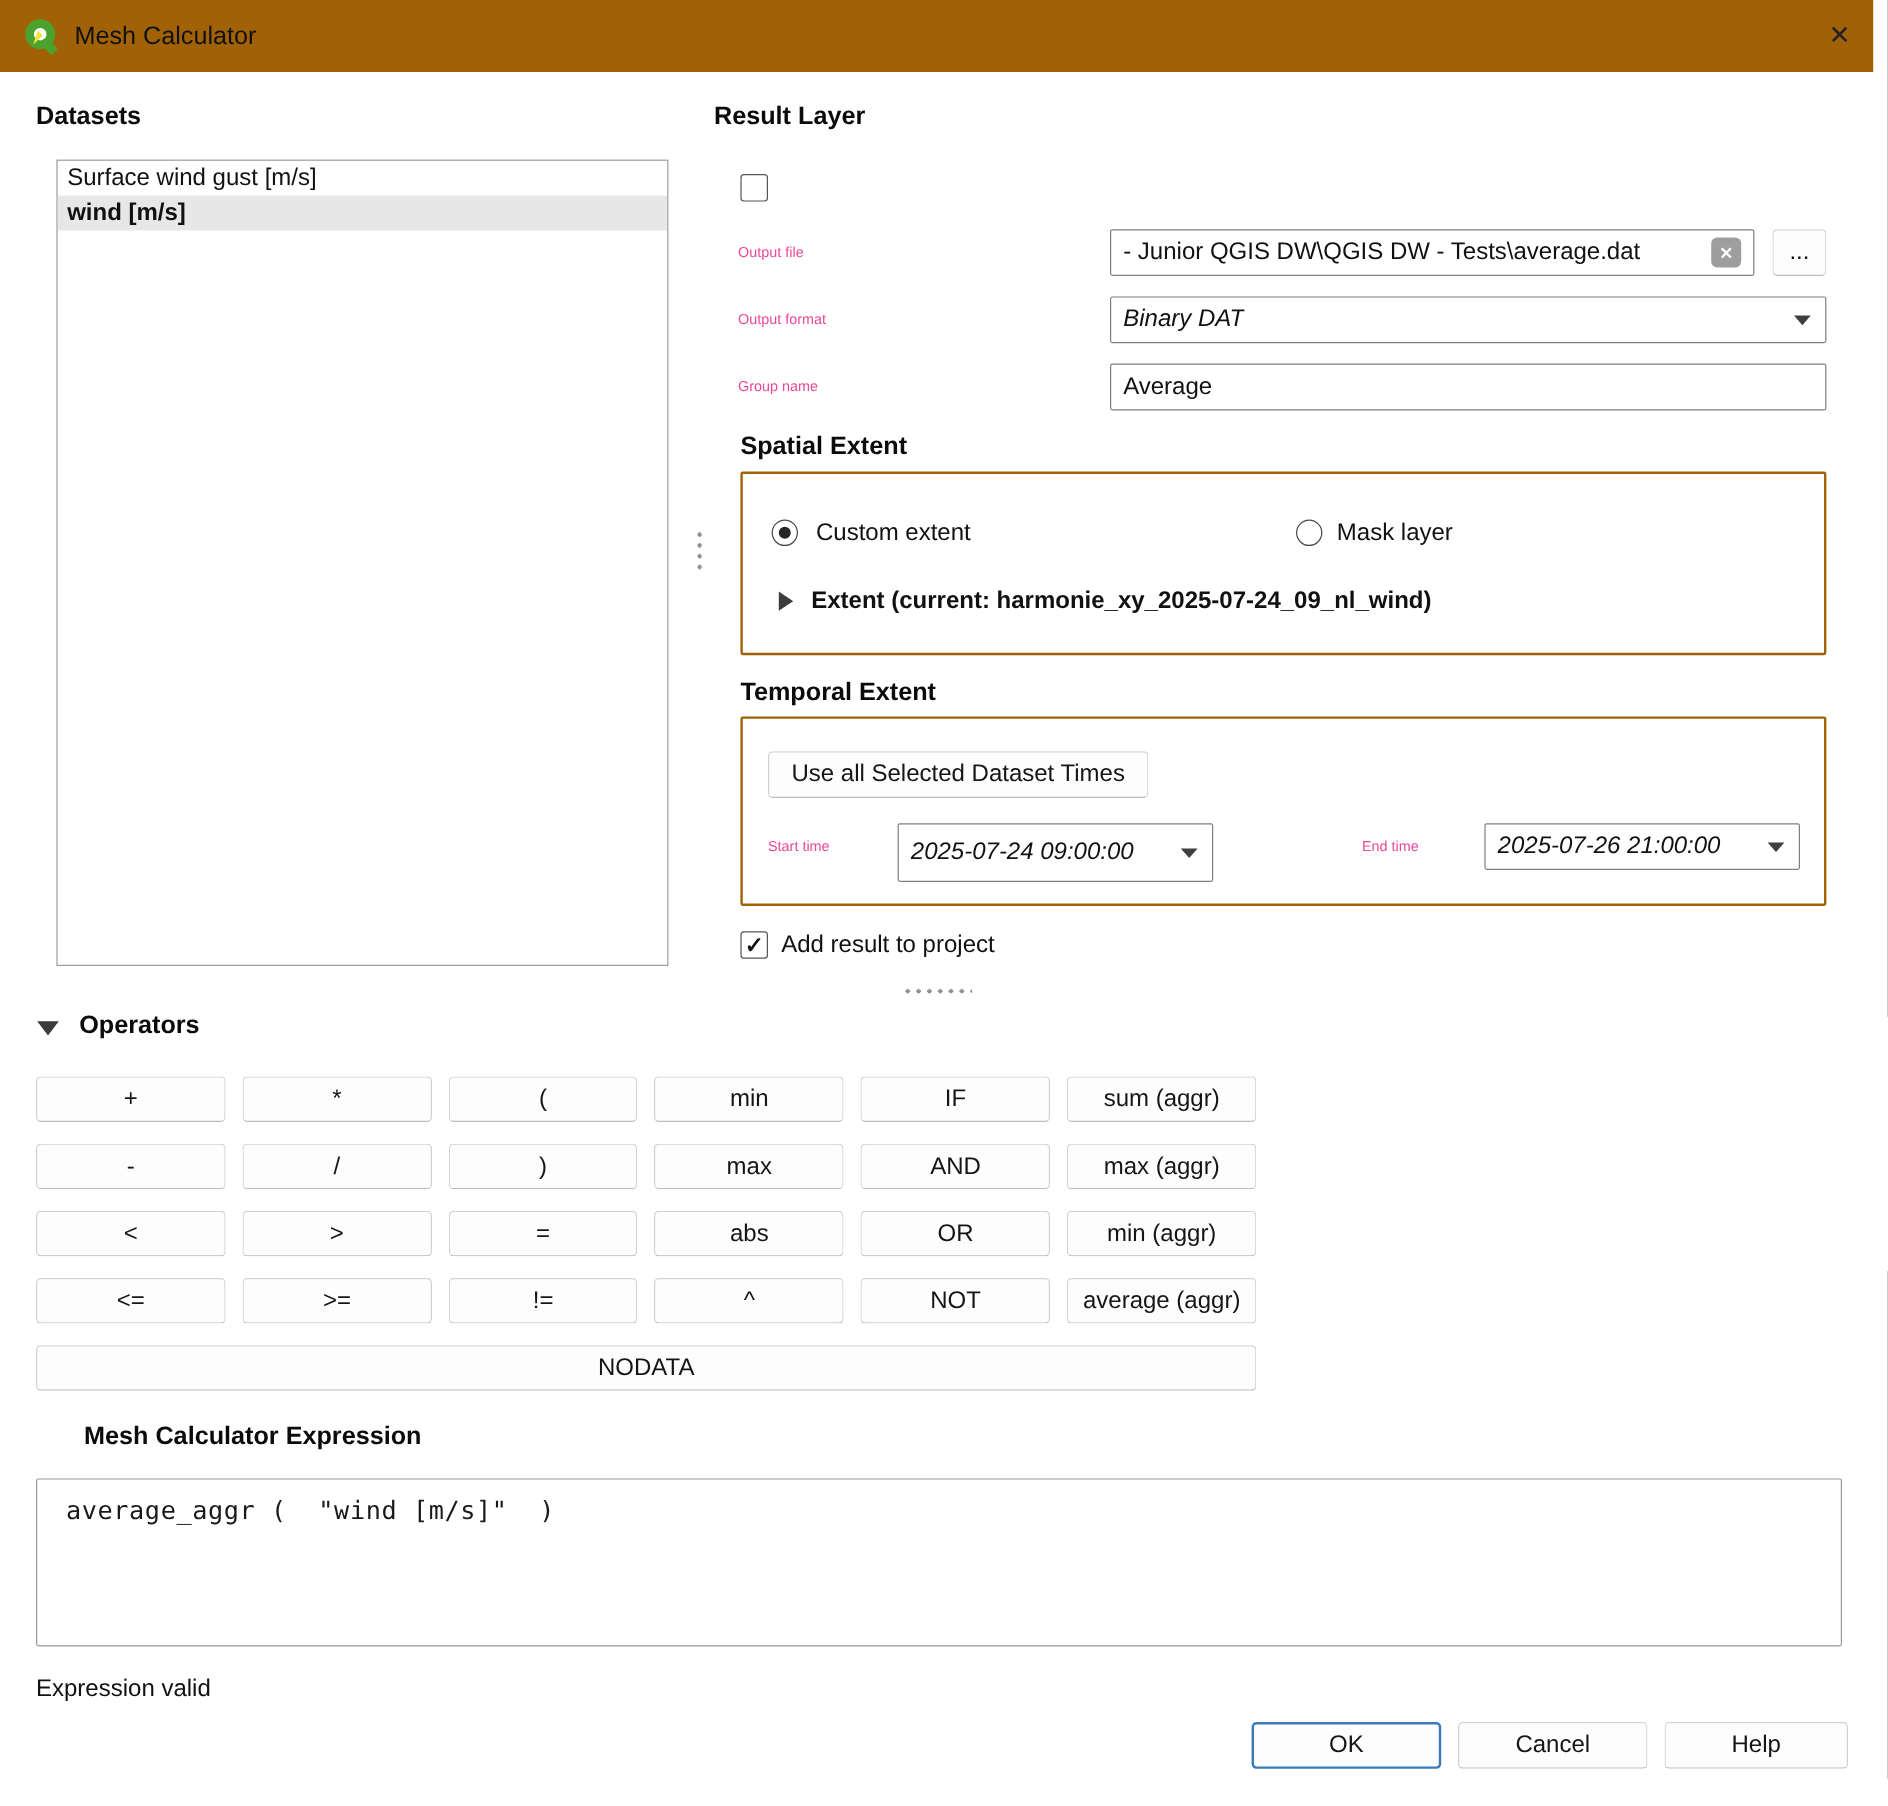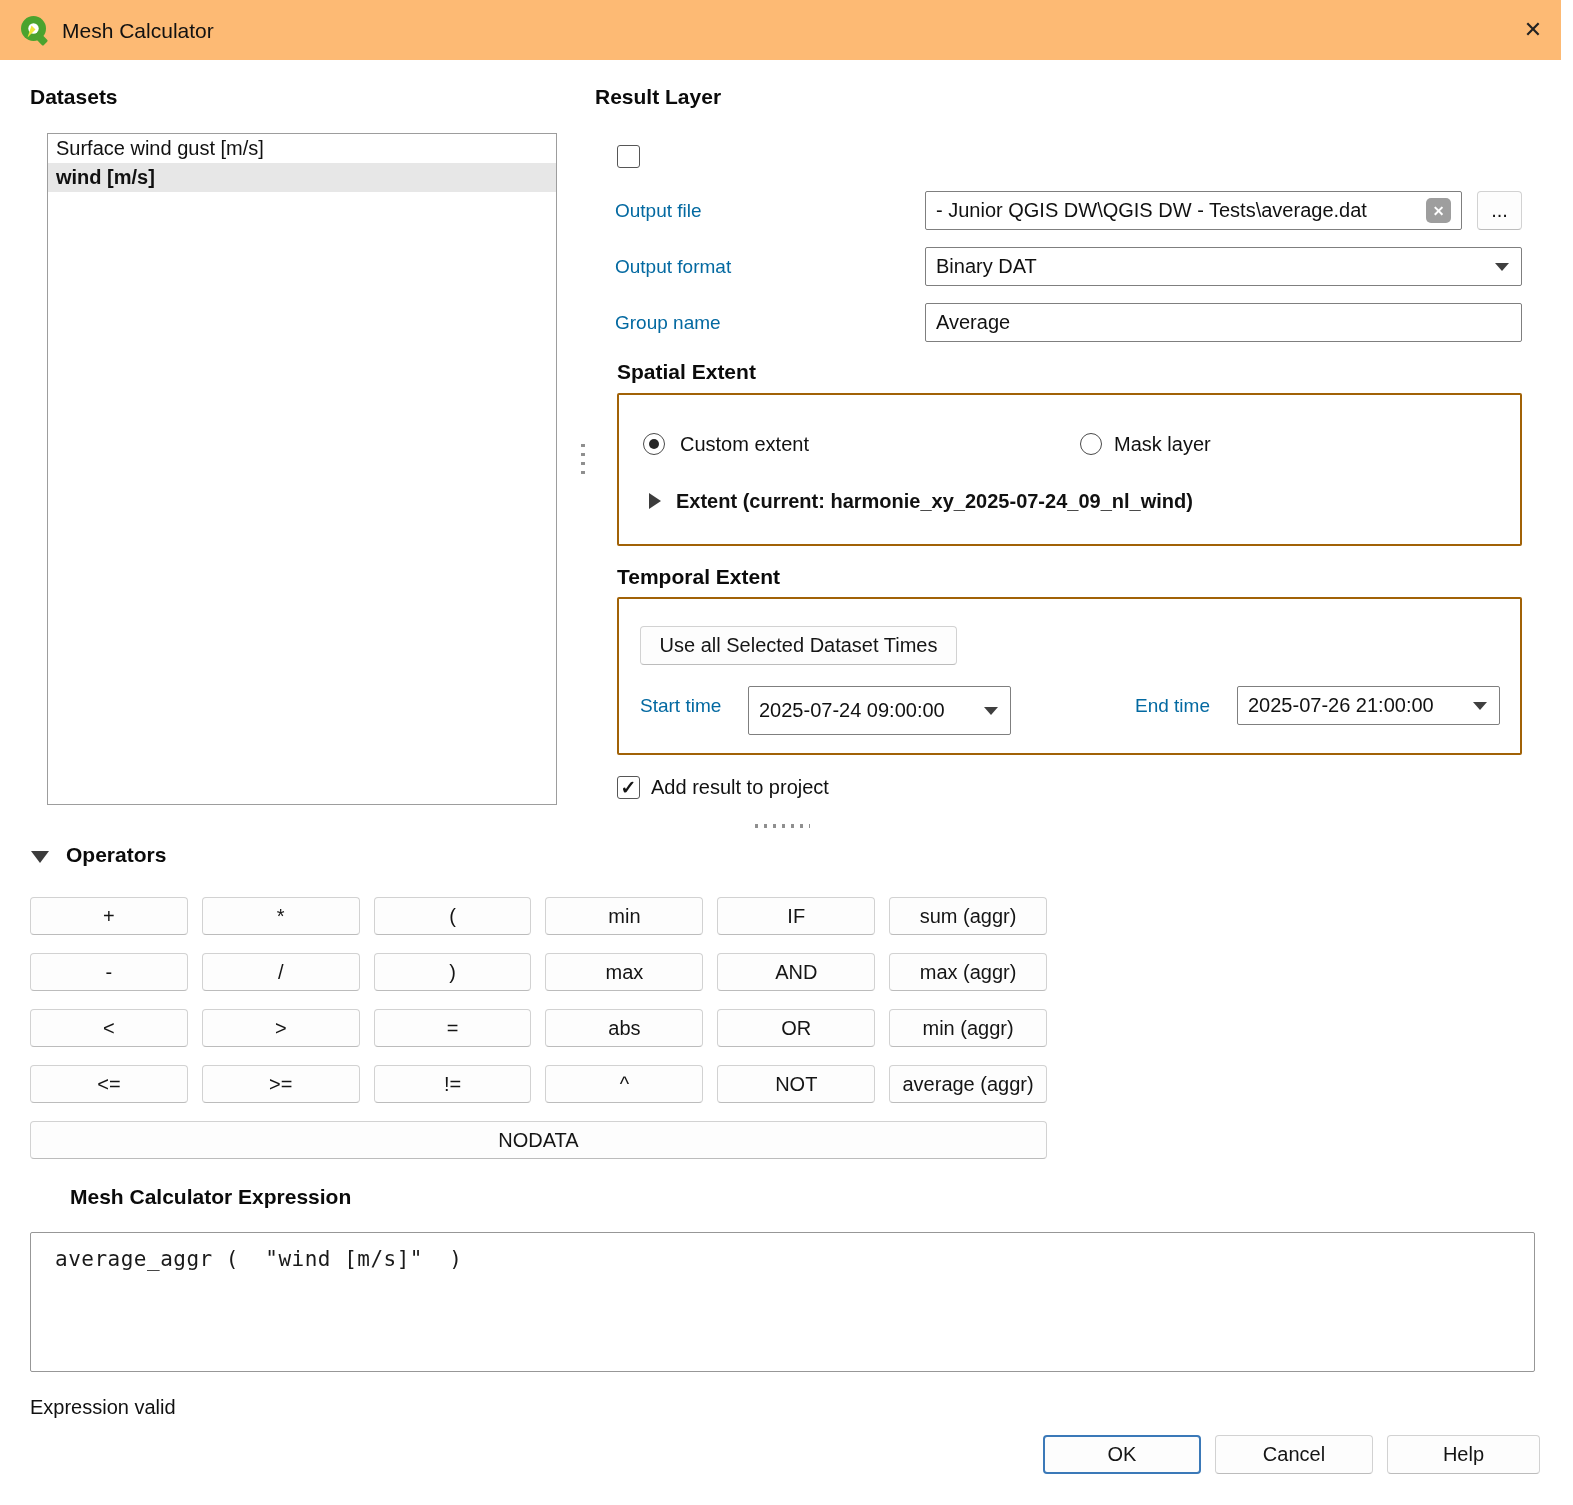--- a/index.html
+++ b/index.html
@@ -2,38 +2,38 @@
 <html><head>
 <meta charset="utf-8">
 <style>
   * { margin:0; padding:0; box-sizing:border-box; }
   html,body { width:1573px; height:1505px; overflow:hidden; }
   body { background:#2a2a2a; font-family:"Liberation Sans", sans-serif; color:#111; }
 
   .dialog { position:absolute; inset:0; background:#ffffff; overflow:hidden; }
 
   
-  .titlebar { position:absolute; left:0; top:0; right:12px; height:60px; background:#fdba74; }
+  .titlebar { position:absolute; left:0; top:0; right:12px; height:60px; background:#a16207; }
   .qgis-icon { position:absolute; left:18px; top:13px; width:34px; height:34px; }
   .win-title { position:absolute; left:62px; top:17px; font-size:21px; color:#111; line-height:28px; }
   .close-btn { position:absolute; left:1513px; top:11px; width:40px; height:38px; background:none; border:none;
                font-size:22px; color:#222; font-family:"Liberation Sans",sans-serif; cursor:default; }
 
   
   .sec-h { position:absolute; font-size:21px; font-weight:700; color:#0b0b0b; }
-  .field-label { position:absolute; font-size:19px; color:#0369a1; line-height:39px; white-space:nowrap;text-align:right; }
+  .field-label { position:absolute; font-size:12px; color:#ec4899; line-height:39px; white-space:nowrap;text-align:right; }
   .plain-label { position:absolute; font-size:20px; color:#111; line-height:23px; white-space:nowrap; }
 
   .text-input { position:absolute; background:#fff; border:1px solid #7f7f7f; border-radius:2px;
                 font-family:"Liberation Sans",sans-serif; font-size:20px; color:#111; padding:0 10px; outline:none; }
 
   .combo { position:absolute; display:flex; align-items:center; justify-content:space-between;
            background:#fff; border:1px solid #7f7f7f; border-radius:2px; padding:0 12px 0 10px;
            font-size:20px; color:#111; cursor:default; }
-  .combo .val { white-space:nowrap; overflow:hidden; }
+  .combo .val { white-space:nowrap; overflow:hidden;font-style:italic; }
   .dd-arrow { width:0; height:0; border-left:7px solid transparent; border-right:7px solid transparent;
               border-top:8px solid #3f3f3f; margin-left:10px; flex:0 0 auto; }
 
   .btn { position:absolute; display:flex; align-items:center; justify-content:center;
          background:#fdfdfd; border:1px solid #d2d2d2; border-bottom-color:#bcbcbc; border-radius:4px;
          font-family:"Liberation Sans",sans-serif; font-size:20px; color:#151515; cursor:default; }
 
   .checkbox { position:absolute; width:23px; height:23px; background:#fff; border:1.5px solid #565656;
               border-radius:3px; display:flex; align-items:center; justify-content:center; }
   .checkbox.checked::after { content:"✓"; font-size:19px; font-weight:700; color:#141414; }

